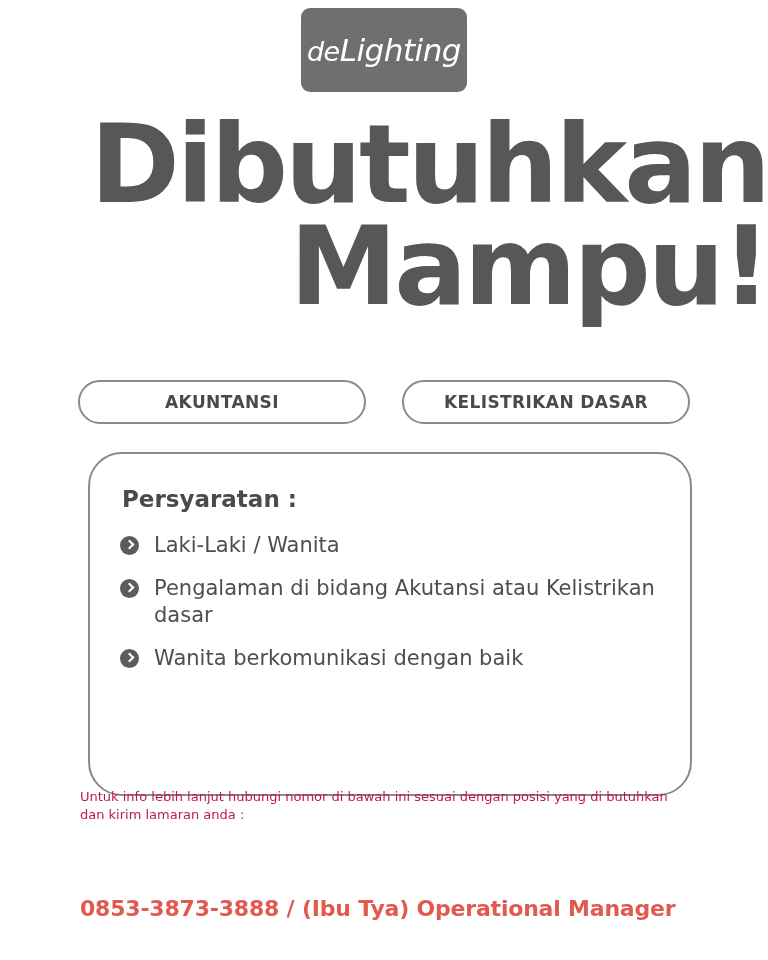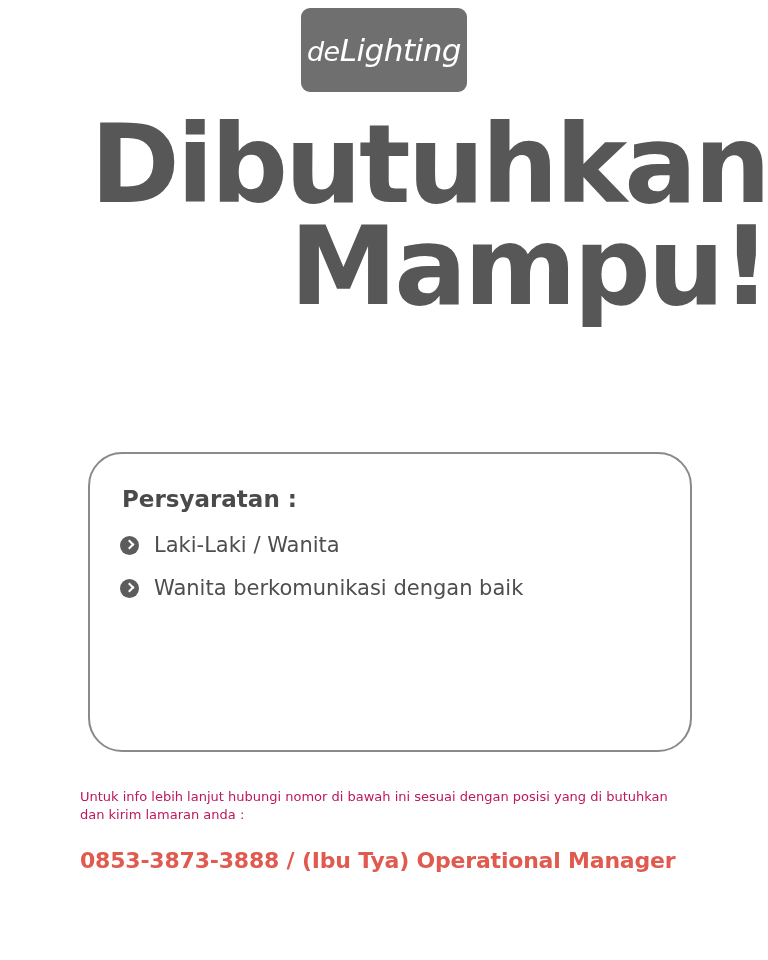--- a/index.html
+++ b/index.html
@@ -91,21 +91,21 @@
   }
   .pill-1 { width: 288px; }
   .pill-2 { width: 288px; }
 
   
   .req-box {
     position: absolute;
     top: 452px;
     left: 88px;
     width: 604px;
-    height: 300px;
+    height: 344px;
     border: 2px solid #8a8a8a;
     border-radius: 34px;
     box-sizing: border-box;
     padding: 32px 30px 0 30px;
   }
   .req-title {
     font-family: "DejaVu Sans", sans-serif;
     font-weight: bold;
     font-size: 23px;
     color: #4a4a4a;
@@ -156,21 +156,21 @@
     top: 788px;
     left: 80px;
     width: 610px;
     font-family: "DejaVu Sans", sans-serif;
     font-size: 13px;
     line-height: 1.35;
     color: #be185d;
   }
   .contact {
     position: absolute;
-    top: 848px;
+    top: 896px;
     left: 80px;
     width: 620px;
     font-family: "DejaVu Sans", sans-serif;
     font-weight: bold;
     font-size: 22px;
     color: #e05a4f;
     letter-spacing: -0.2px;
   }
 </style>
 </head>
@@ -180,30 +180,42 @@
 
   <div class="logo-wrap">
     <span class="logo-text"><span>de</span><span class="cap">Lighting</span></span>
   </div>
 
   <div class="headline">
     <span class="line1">Dibutuhkan</span>
     <span class="line2">Mampu!</span>
   </div>
 
+  <div class="pills">
+    <div class="pill pill-1">
+      <span>AKUNTANSI</span>
+    </div>
+    <div class="pill pill-2">
+      <span>KELISTRIKAN DASAR</span>
+    </div>
+  </div>
 
   <div class="req-box">
     <div class="req-title">Persyaratan :</div>
     <ul class="req-list">
       <li class="req-item">
         <span class="bullet"></span>
         <span class="req-text">Laki-Laki / Wanita</span>
       </li>
       <li class="req-item">
         <span class="bullet"></span>
+        <span class="req-text">Pengalaman di bidang Akutansi atau Kelistrikan dasar</span>
+      </li>
+      <li class="req-item">
+        <span class="bullet"></span>
         <span class="req-text">Wanita berkomunikasi dengan baik</span>
       </li>
     </ul>
   </div>
 
   <div class="footer-note">Untuk info lebih lanjut hubungi nomor di bawah ini sesuai dengan posisi yang di butuhkan dan kirim lamaran anda :</div>
   <div class="contact">0853-3873-3888 / (Ibu Tya) Operational Manager</div>
 
 </div>
 

